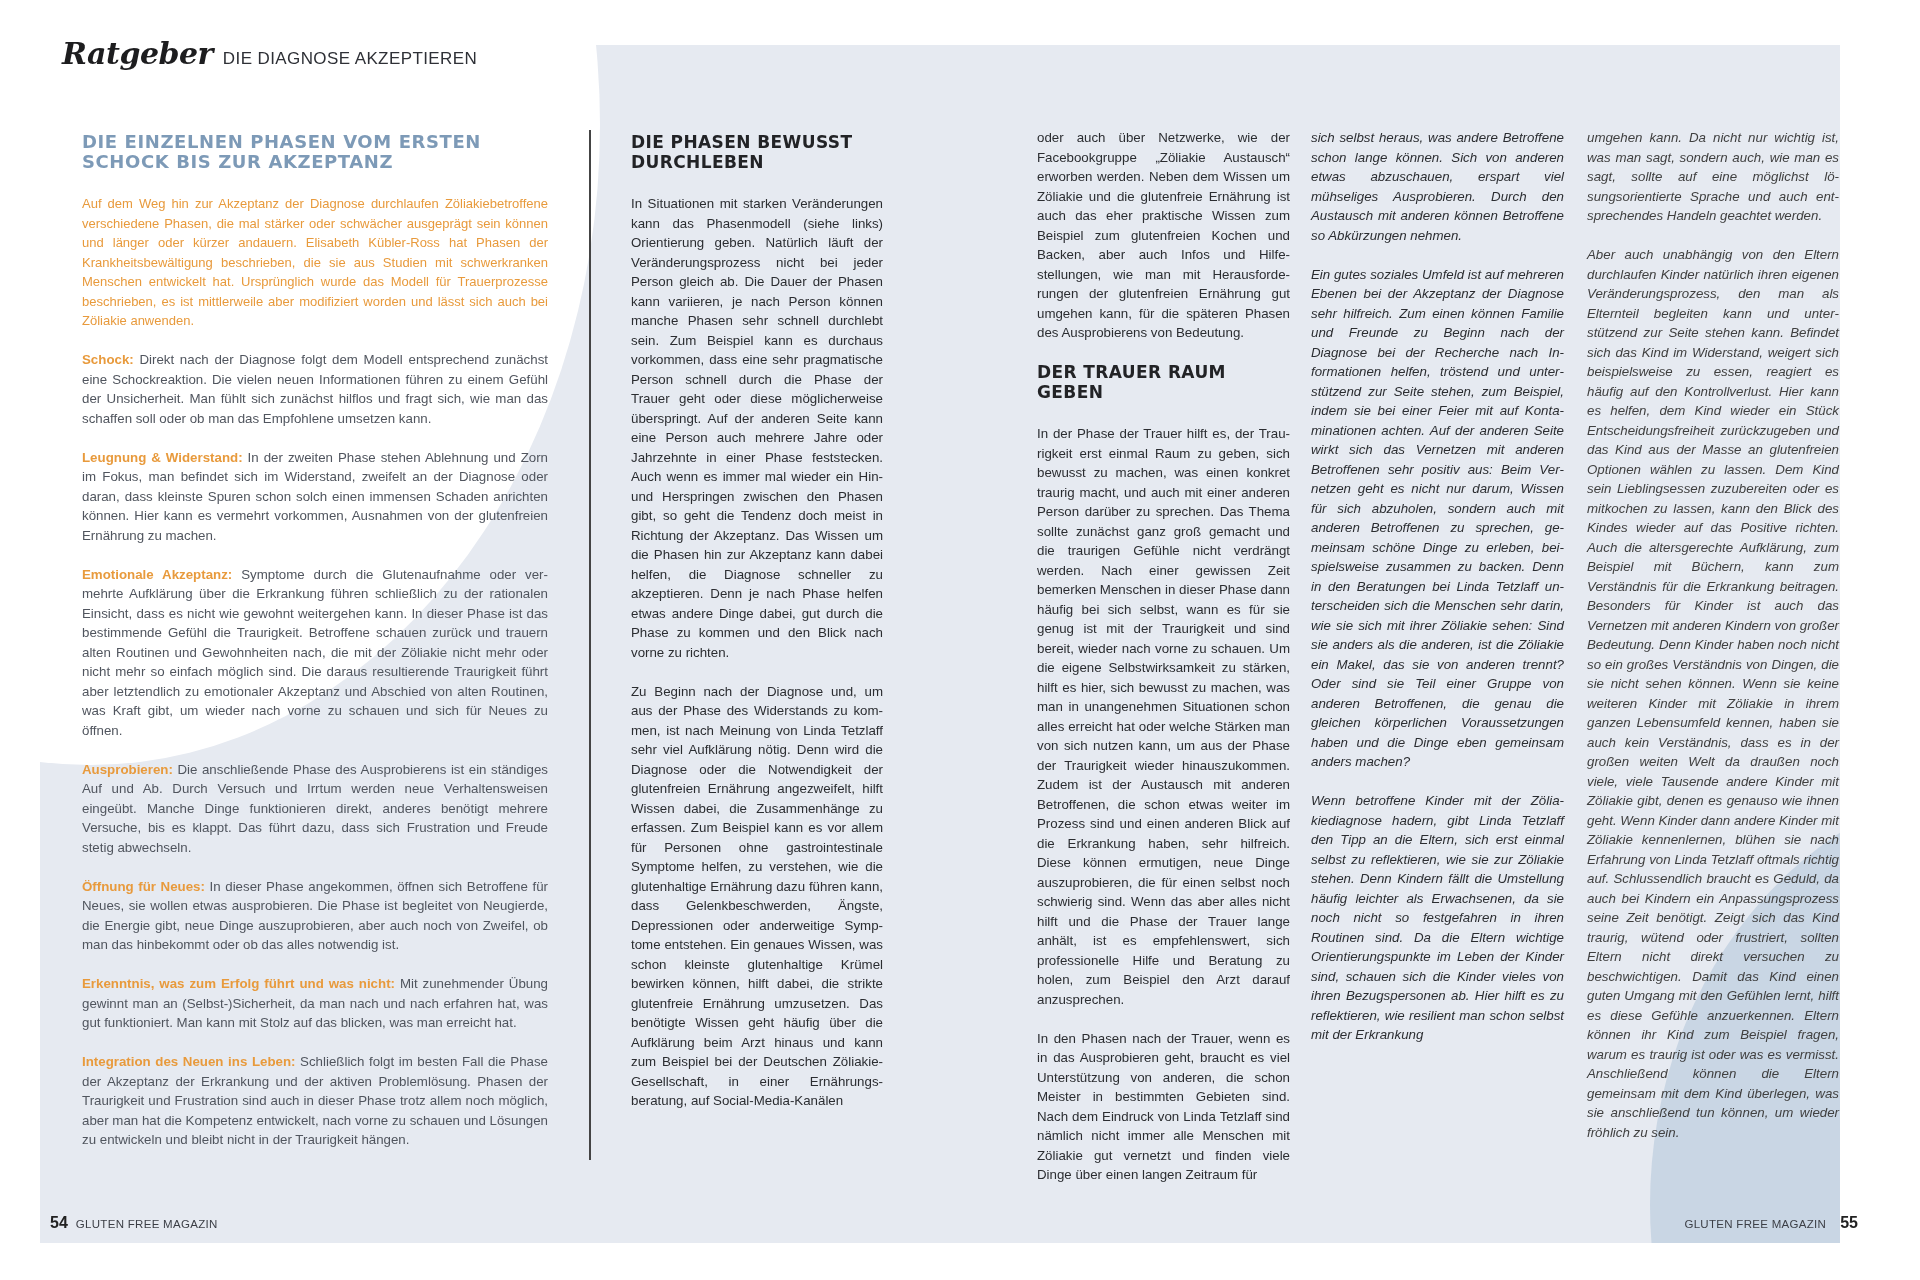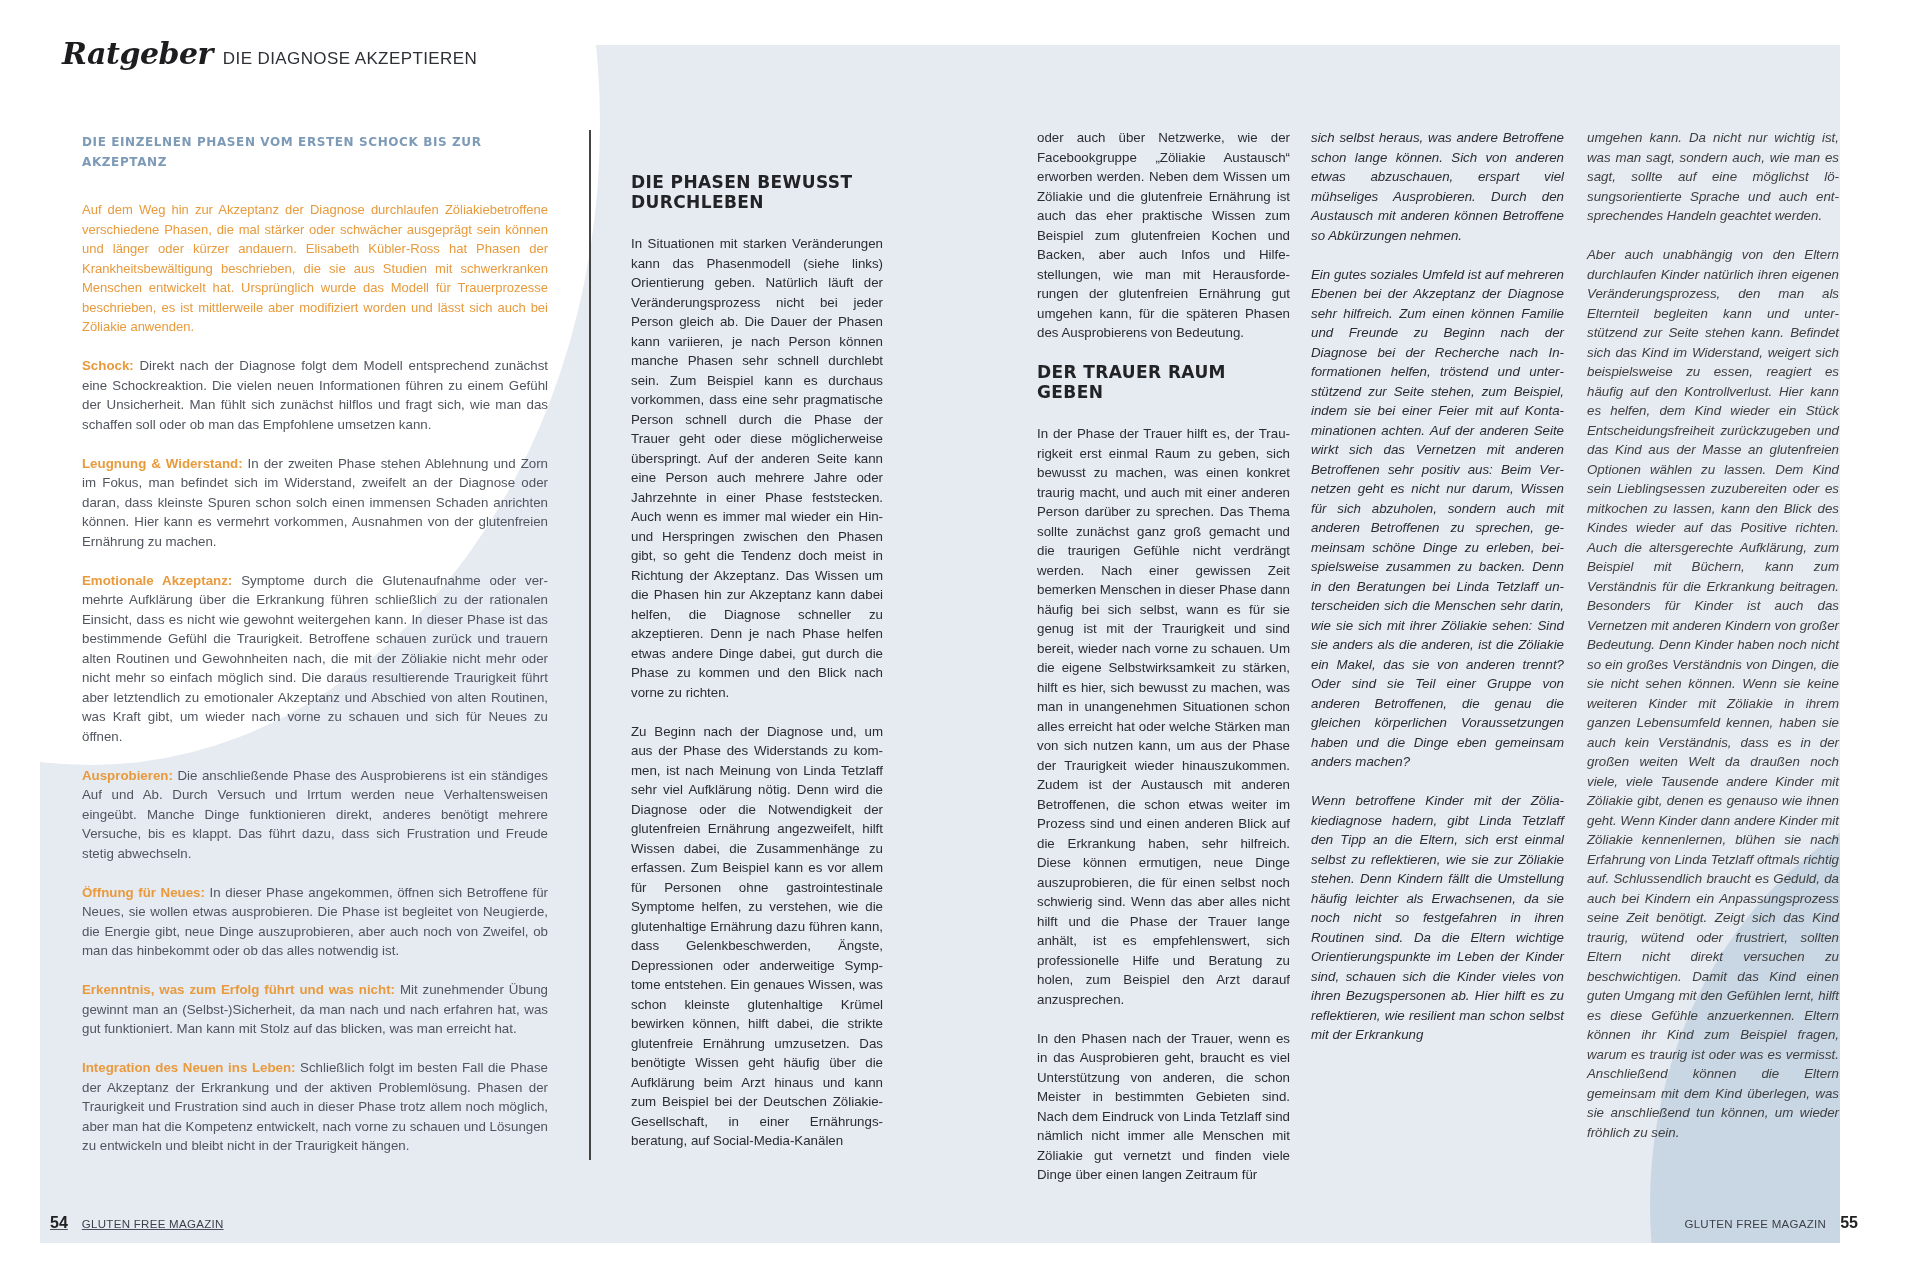--- a/index.html
+++ b/index.html
@@ -31,38 +31,38 @@
 
   
   .header { position:absolute; left:62px; top:36px; display:flex; align-items:baseline; gap:10px; }
   .brand { font-family:"DejaVu Serif", serif; font-style:italic; font-weight:bold; font-size:30px; color:#1d1d1f; letter-spacing:-0.5px; }
   .section-title { font-size:17px; color:#2e3036; letter-spacing:0.4px; }
 
   
   .col { position:absolute; top:128px; font-size:13.3px; line-height:19.5px; text-align:justify; hyphens:manual; }
   .col p { margin:0 0 19.5px 0; }
   .col1 { left:82px; width:466px; color:#50555e; }
-  .col2 { left:631px; width:252px; color:#2b2d31;margin-top:40px; }
+  .col2 { left:631px; width:252px; color:#2b2d31; }
   .col3 { left:1037px; width:253px; color:#2b2d31; top:128px; }
   .col4 { left:1311px; width:253px; color:#2b2d31; top:128px;font-style:italic; }
   .col5 { left:1587px; width:252px; color:#404040; top:128px;font-style:italic; }
   .divider { position:absolute; left:589px; top:130px; width:1.5px; height:1030px; background:#444; }
 
   .h-blue {
     font-family:"DejaVu Sans", sans-serif; font-weight:bold; color:#7d9ab7;
-    font-size:12px; line-height:20px; letter-spacing:0.6px; margin:4px 0 28px 0; text-align:left;
+    font-size:18px; line-height:20px; letter-spacing:0.6px; margin:4px 0 22px 0; text-align:left;
   }
   .h-dark {
     font-family:"DejaVu Sans", sans-serif; font-weight:bold; color:#222326;
     font-size:17px; line-height:20px; letter-spacing:0.4px; margin:4px 0 22px 0; text-align:left;
   }
   .intro { color:#e89a3c; font-weight:normal; font-size:13px; line-height:19.5px; }
   .lead { color:#e89a3c; font-weight:bold; }
 
-  .footer-left { position:absolute; left:50px; top:1214px; display:flex; align-items:baseline; gap:14px;text-decoration:underline; }
+  .footer-left { position:absolute; left:50px; top:1214px; display:flex; align-items:baseline; gap:8px; }
   .footer-right { position:absolute; right:62px; top:1214px; display:flex; align-items:baseline; gap:14px; }
   .page-num { font-size:16px; font-weight:bold; color:#222; }
   .mag-name { font-size:11.5px; color:#3c3f46; letter-spacing:0.3px; }
 </style>
 </head>
 <body>
 
 <div class="bg-panel"></div>
 <div class="bg-panel-clip">
   <div class="bg-white-curve" style="left:-460px; top:-560px;"></div>

